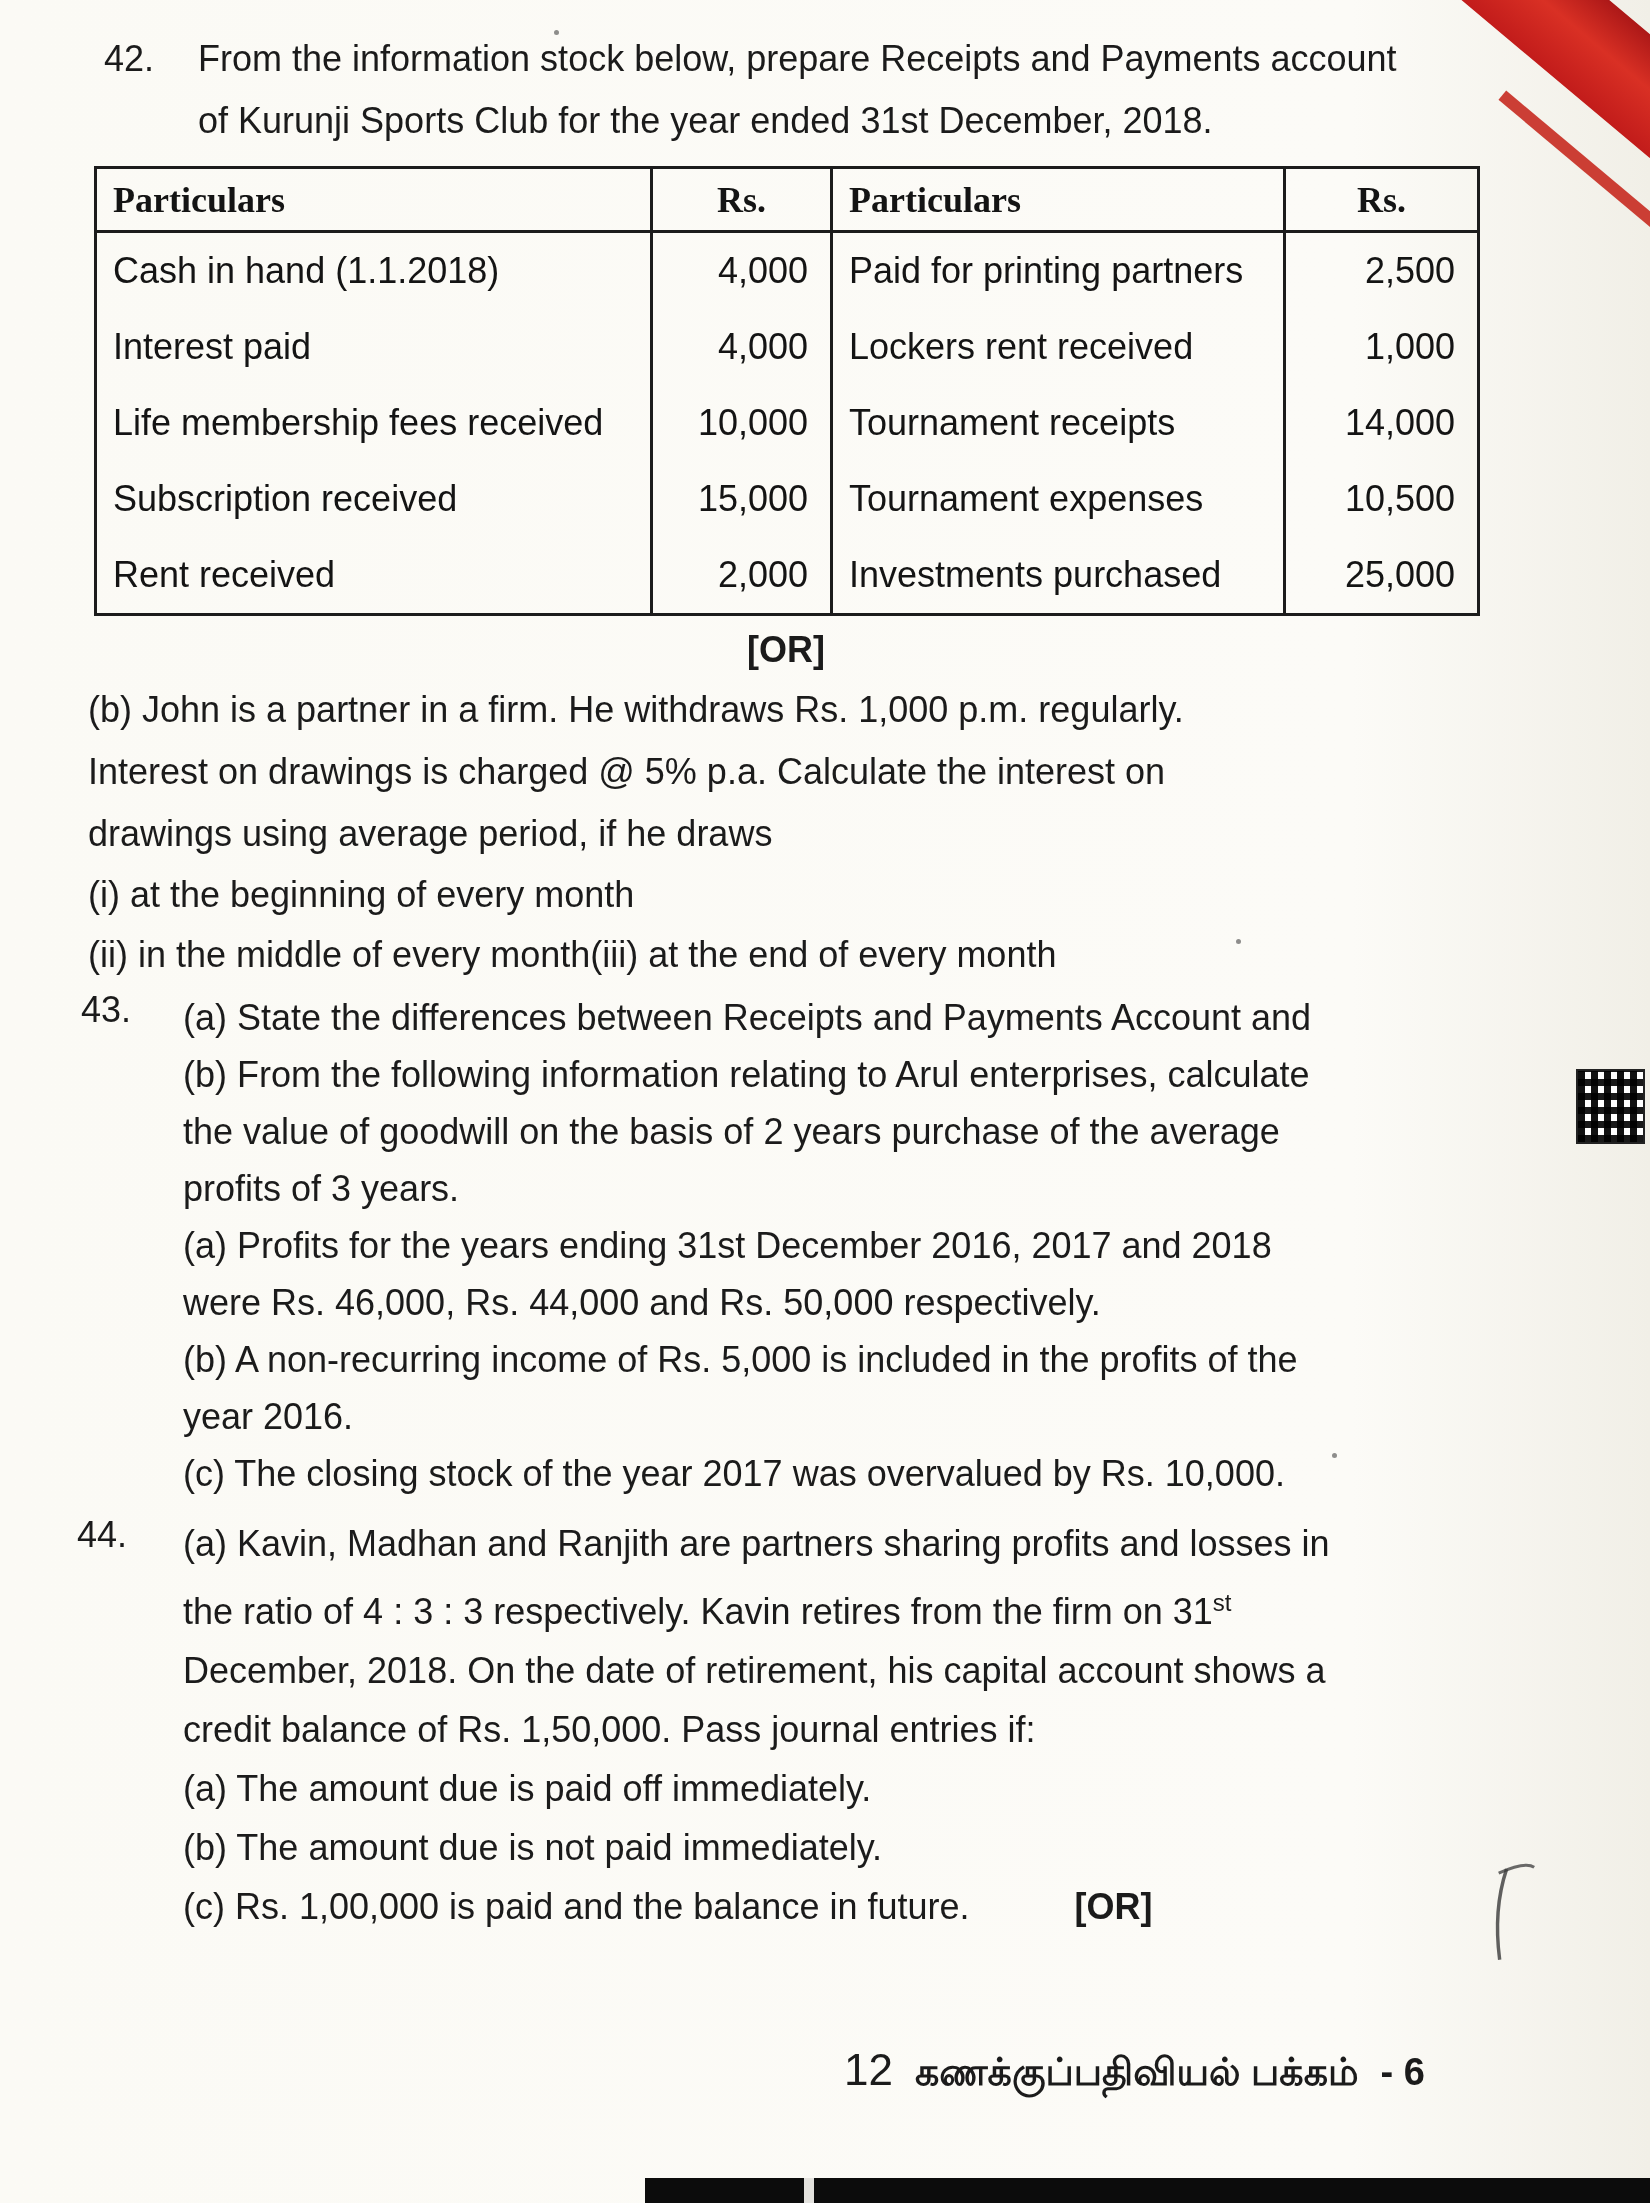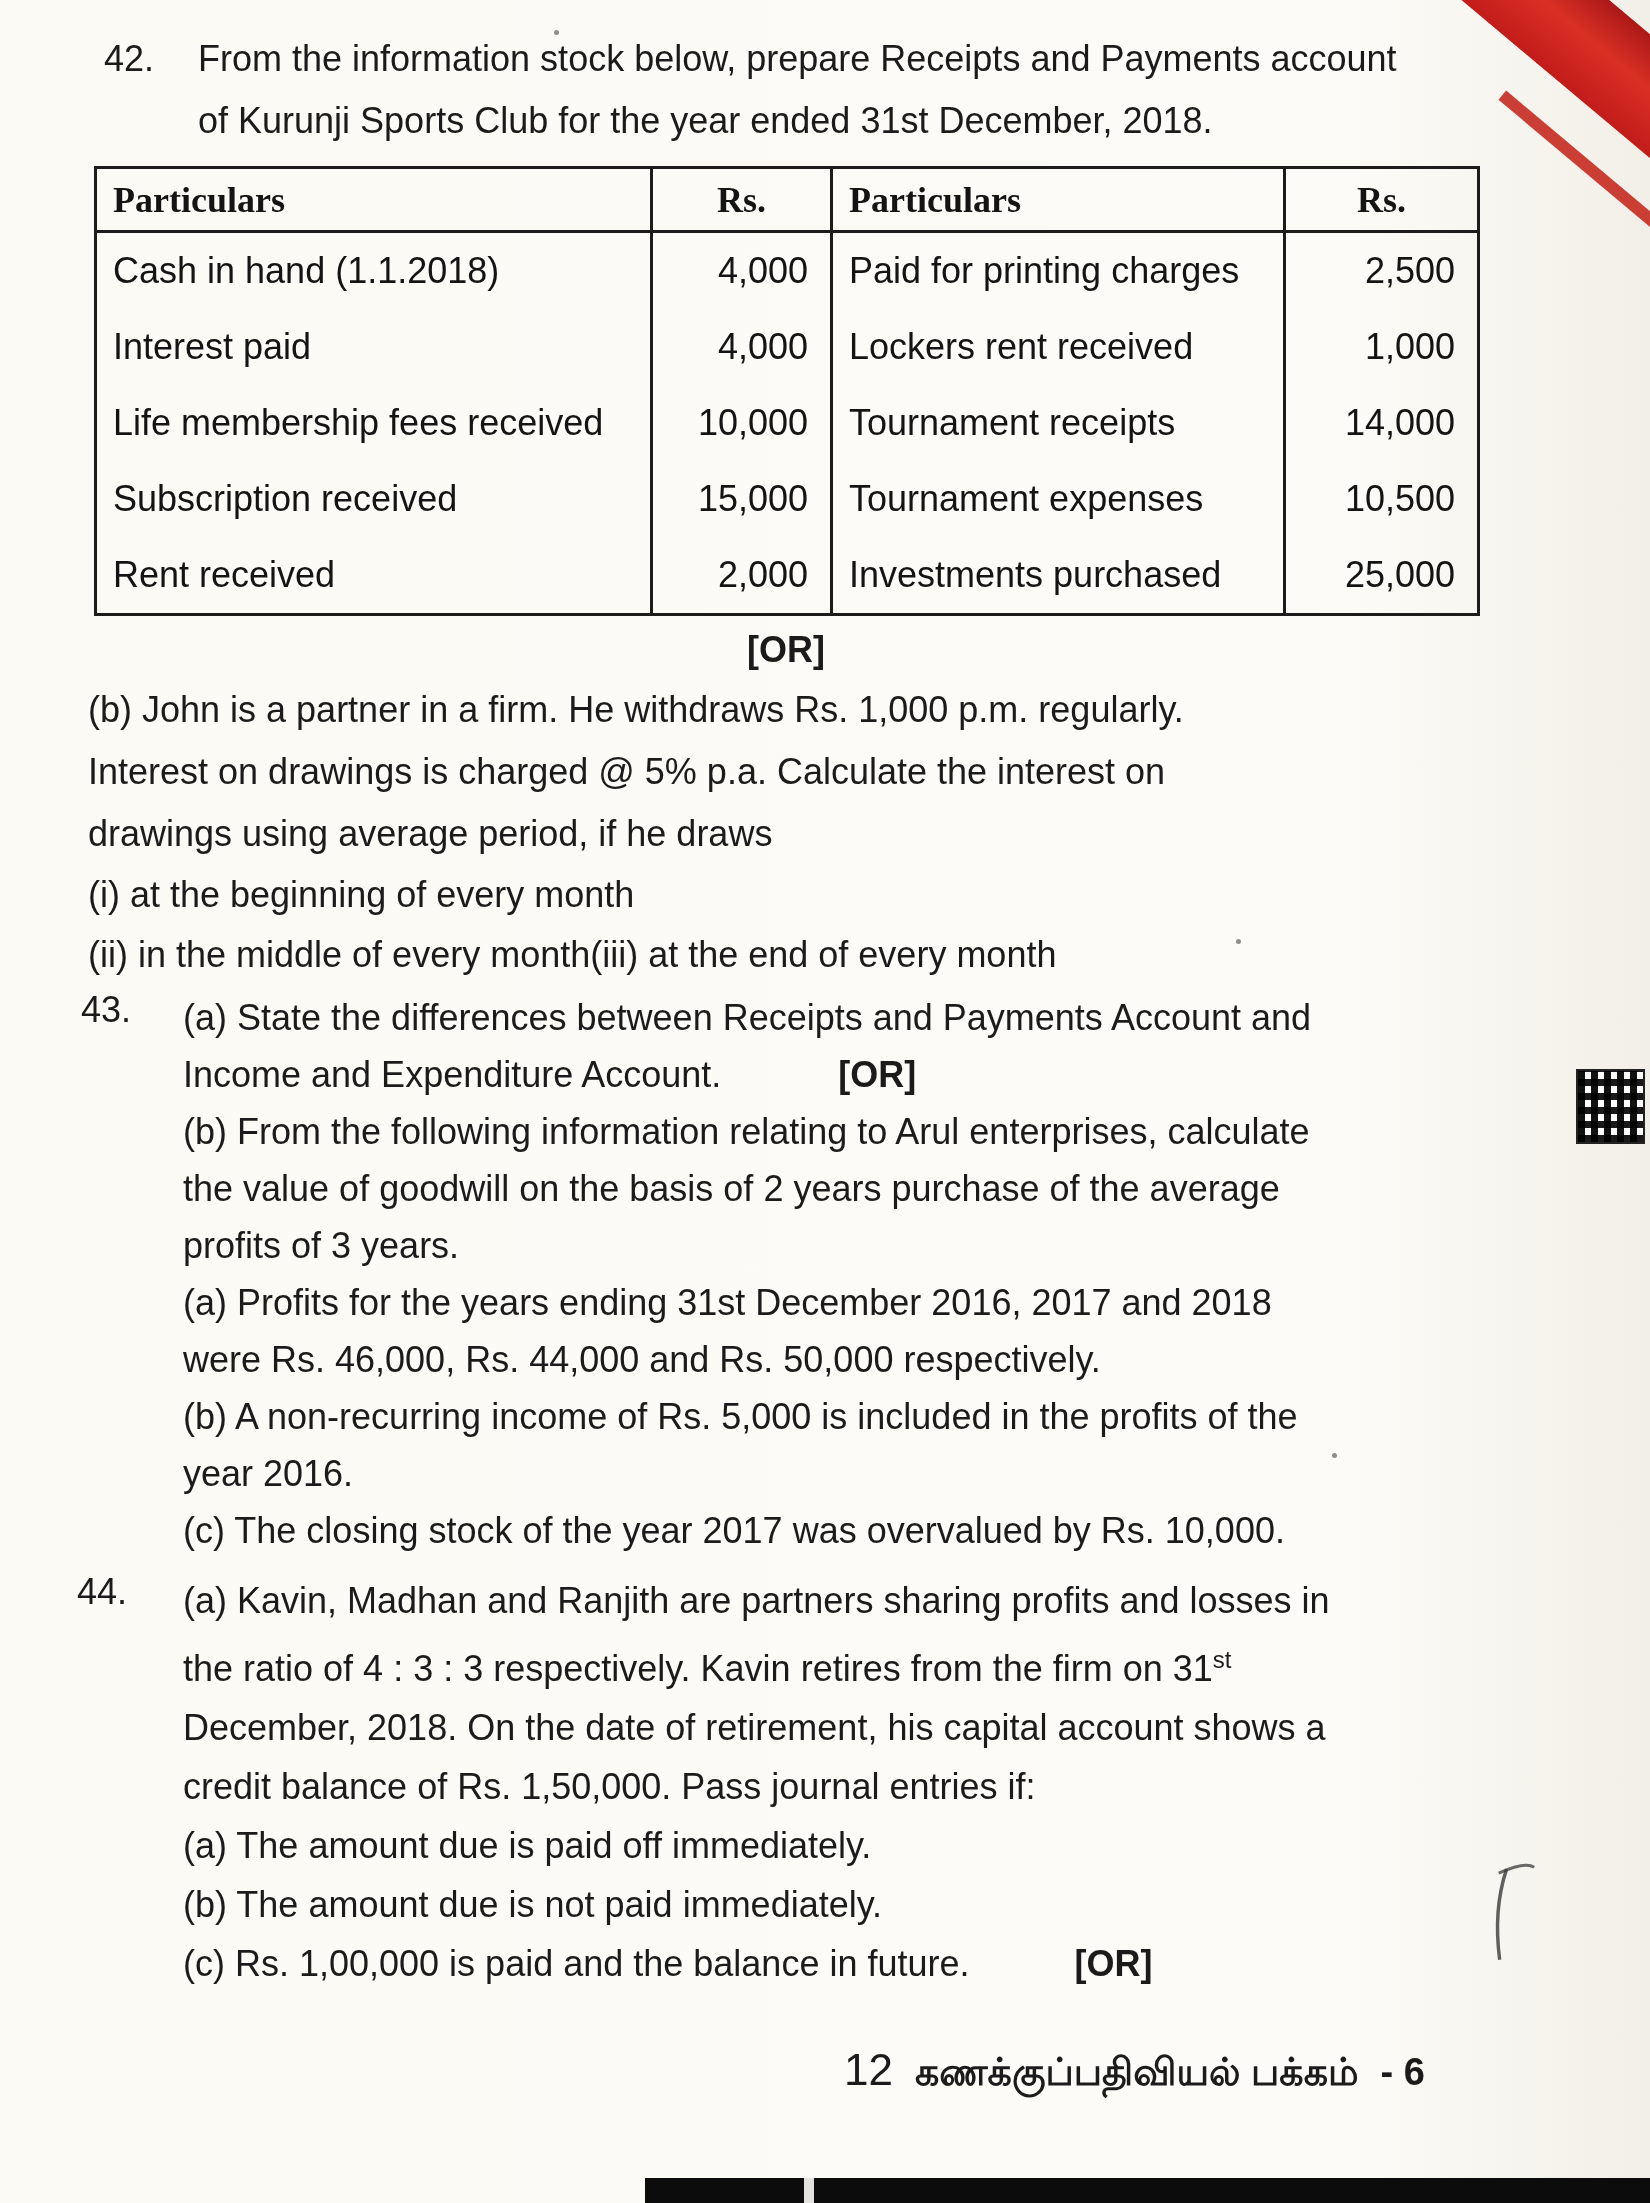--- a/index.html
+++ b/index.html
@@ -109,21 +109,21 @@
           <th>Particulars</th>
           <th class="amt-h">Rs.</th>
           <th>Particulars</th>
           <th class="amt-h">Rs.</th>
         </tr>
       </thead>
       <tbody>
         <tr>
           <td>Cash in hand (1.1.2018)</td>
           <td class="amt">4,000</td>
-          <td>Paid for printing charges</td>
+          <td>Paid for printing partners</td>
           <td class="amt">2,500</td>
         </tr>
         <tr>
           <td>Interest paid</td>
           <td class="amt">4,000</td>
           <td>Lockers rent received</td>
           <td class="amt">1,000</td>
         </tr>
         <tr>
           <td>Life membership fees received</td>
@@ -153,23 +153,20 @@
       <div>Interest on drawings is charged @ 5% p.a. Calculate the interest on</div>
       <div>drawings using average period, if he draws</div>
       <div class="tight">(i) at the beginning of every month</div>
       <div class="tight">(ii) in the middle of every month(iii) at the end of every month</div>
     </div>
 
     <div class="qline q43">
       <span class="qnum">43.</span>
       <div class="qtext">
         <div>(a) State the differences between Receipts and Payments Account and</div>
-        <div>
-          <span>Income and Expenditure Account.</span><span class="or-inline">[OR]</span>
-        </div>
         <div>(b) From the following information relating to Arul enterprises, calculate</div>
         <div>the value of goodwill on the basis of 2 years purchase of the average</div>
         <div>profits of 3 years.</div>
         <div>(a)  Profits for the years ending 31st December 2016, 2017 and 2018</div>
         <div>were Rs. 46,000, Rs. 44,000 and Rs. 50,000 respectively.</div>
         <div>(b) A non-recurring income of Rs. 5,000 is included in the profits of the</div>
         <div>year 2016.</div>
         <div>(c) The closing stock of the year 2017 was overvalued by Rs. 10,000.</div>
       </div>
     </div>

